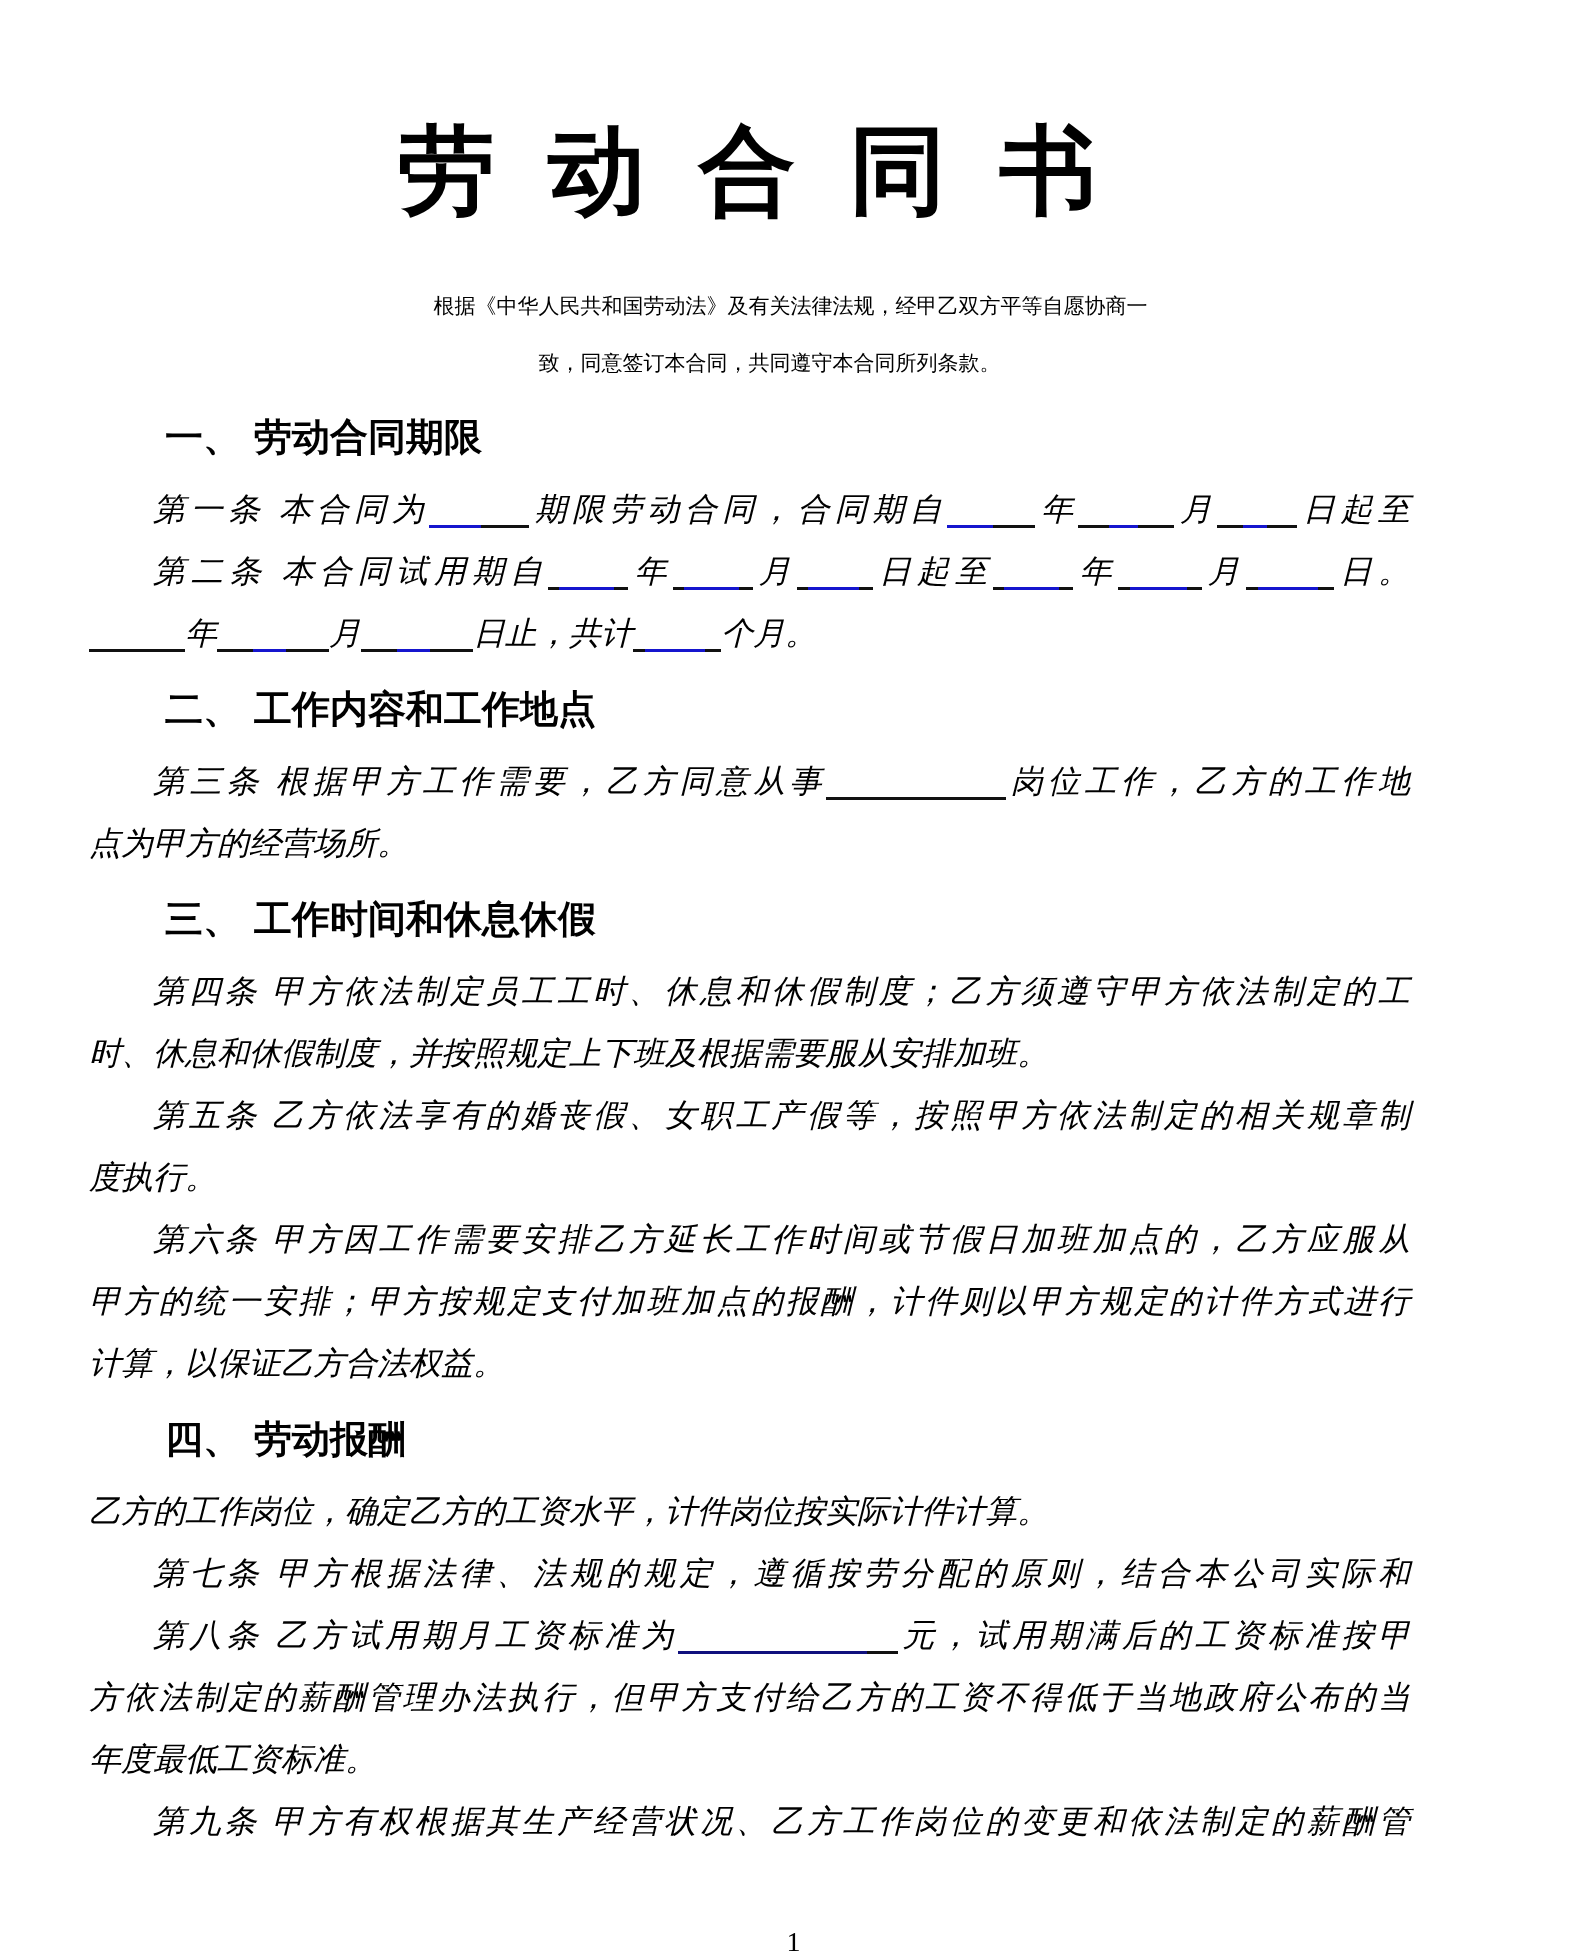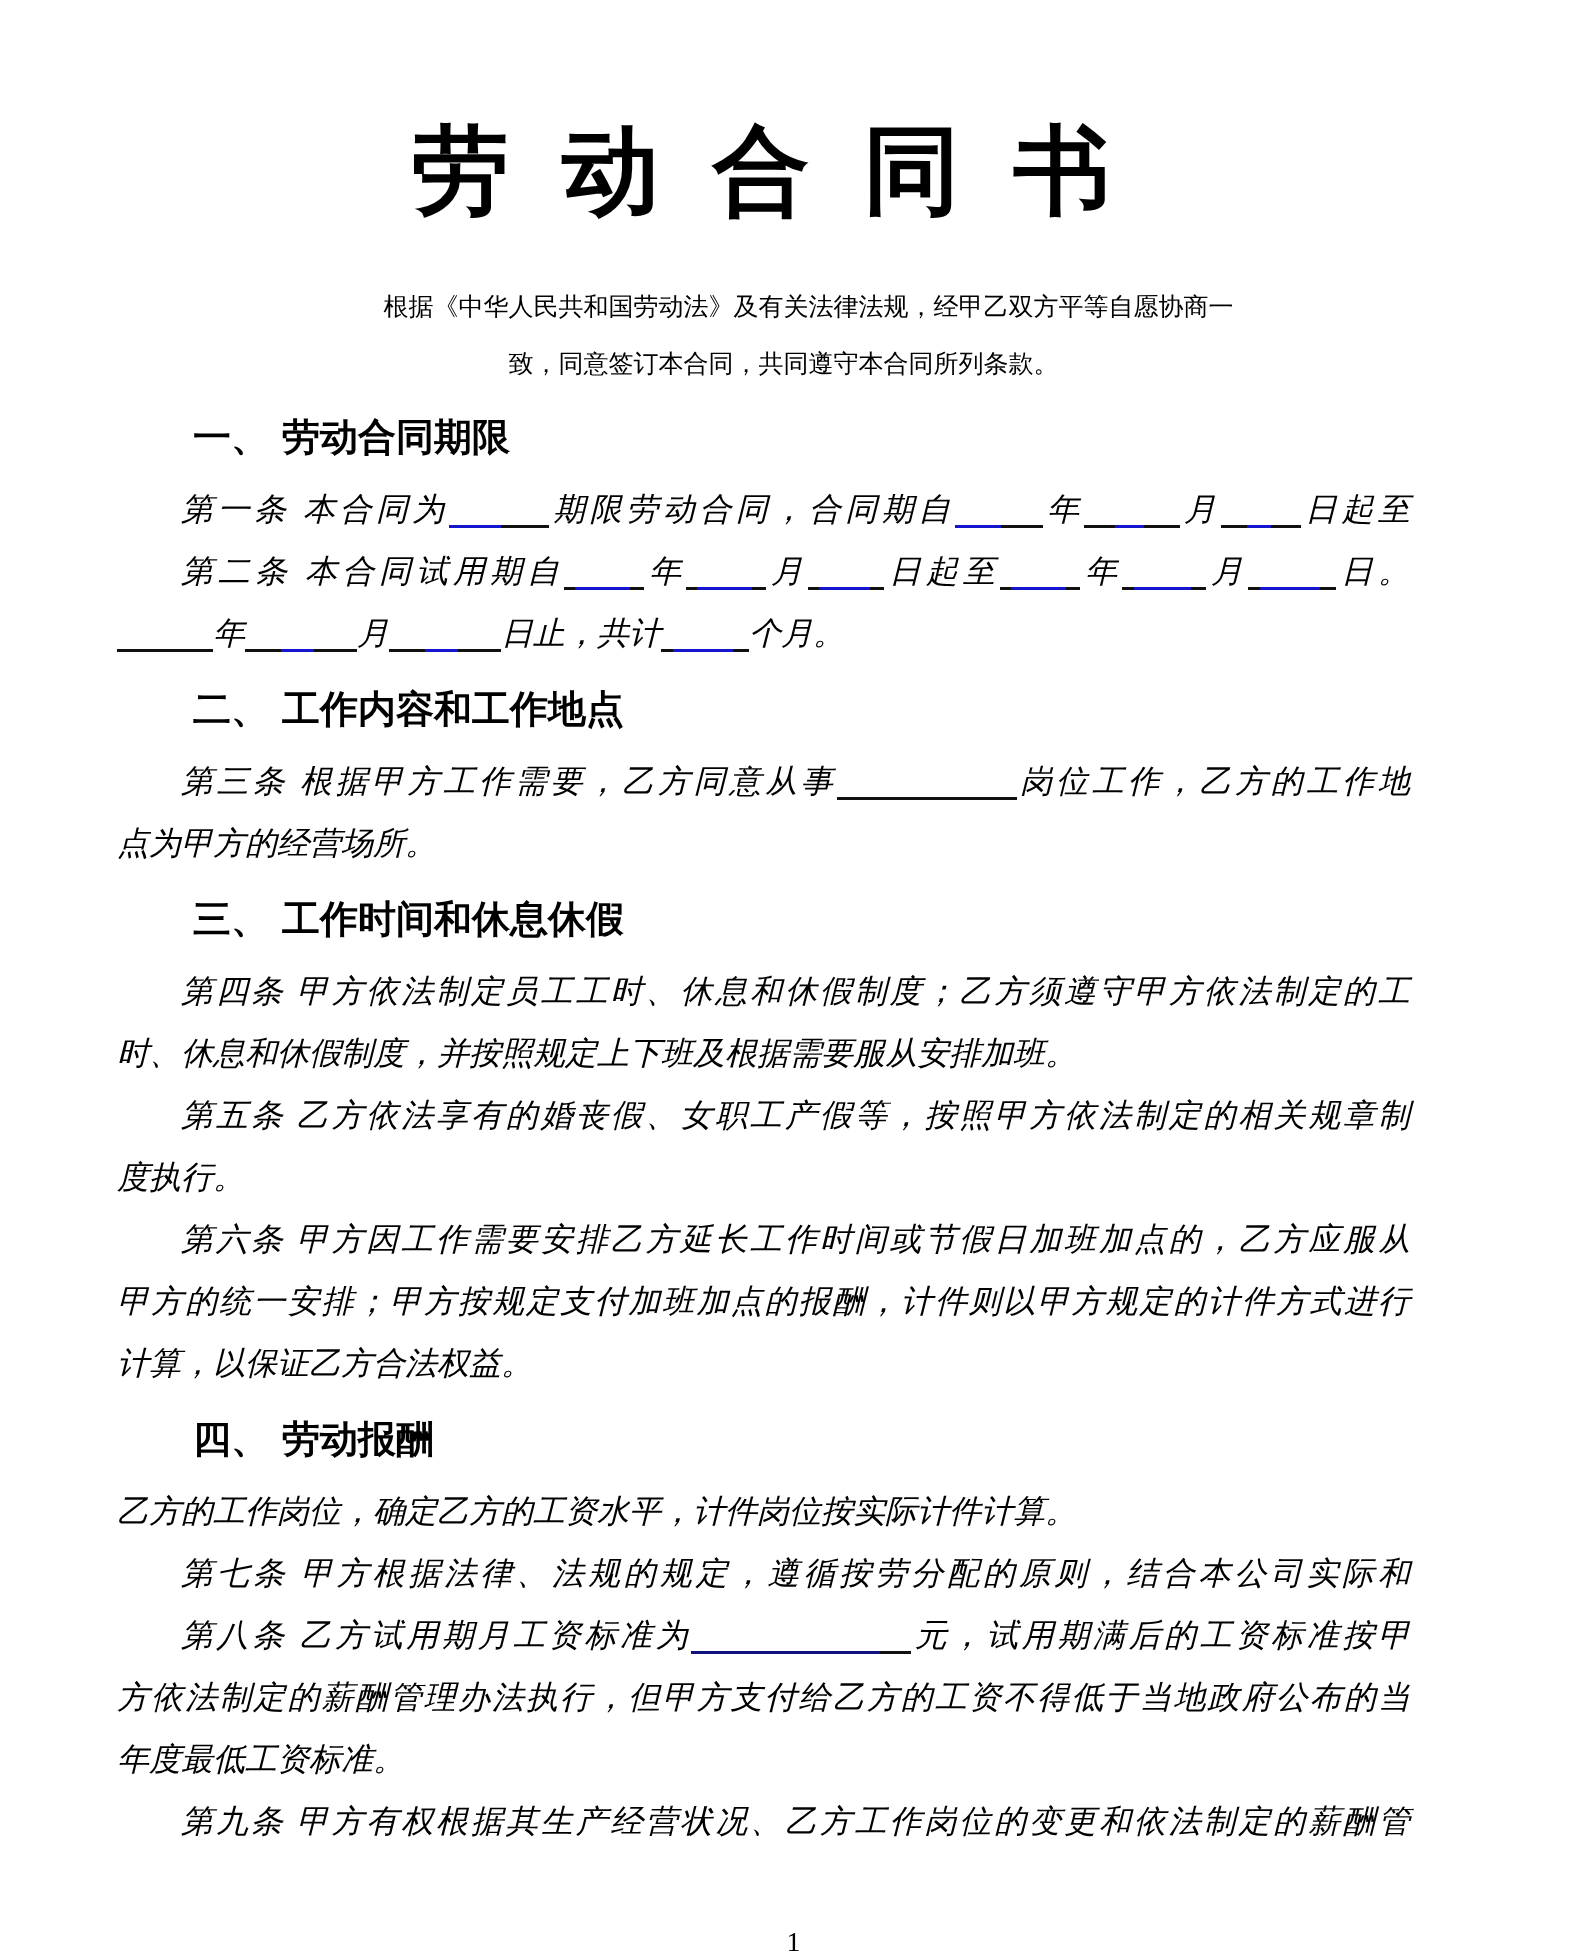--- a/index.html
+++ b/index.html
@@ -3,36 +3,36 @@
 <meta charset="utf-8">
 <style>
   html,body{margin:0;padding:0;background:#fff;}
   .page{
     position:relative;
     width:1587px;height:1959px;
     background:#ffffff;
     color:#000;
     font-family:"Liberation Serif","DejaVu Serif",serif;
     box-sizing:border-box;
-    padding:122px 177px 0 117px;
+    padding:122px 177px 0 89px;
     overflow:hidden;
   }
   .title{
     font-family:"Liberation Sans","DejaVu Sans",sans-serif;
     font-weight:700;
     font-size:97px;
     line-height:97px;
     text-align:center;
     letter-spacing:.55em;
     text-indent:.5em;
     white-space:nowrap;
   }
   .intro{
     margin:59px 10px 0 50px;
-    font-size:25px;
+    font-size:21px;
     line-height:57px;
   }
   .intro .ln{text-align:center;}
   .ln{white-space:nowrap;}
   .fi{text-indent:2em;}
   .h{
     font-size:38px;
     font-weight:700;
     line-height:46px;
     margin:22px 0 18px 0;

